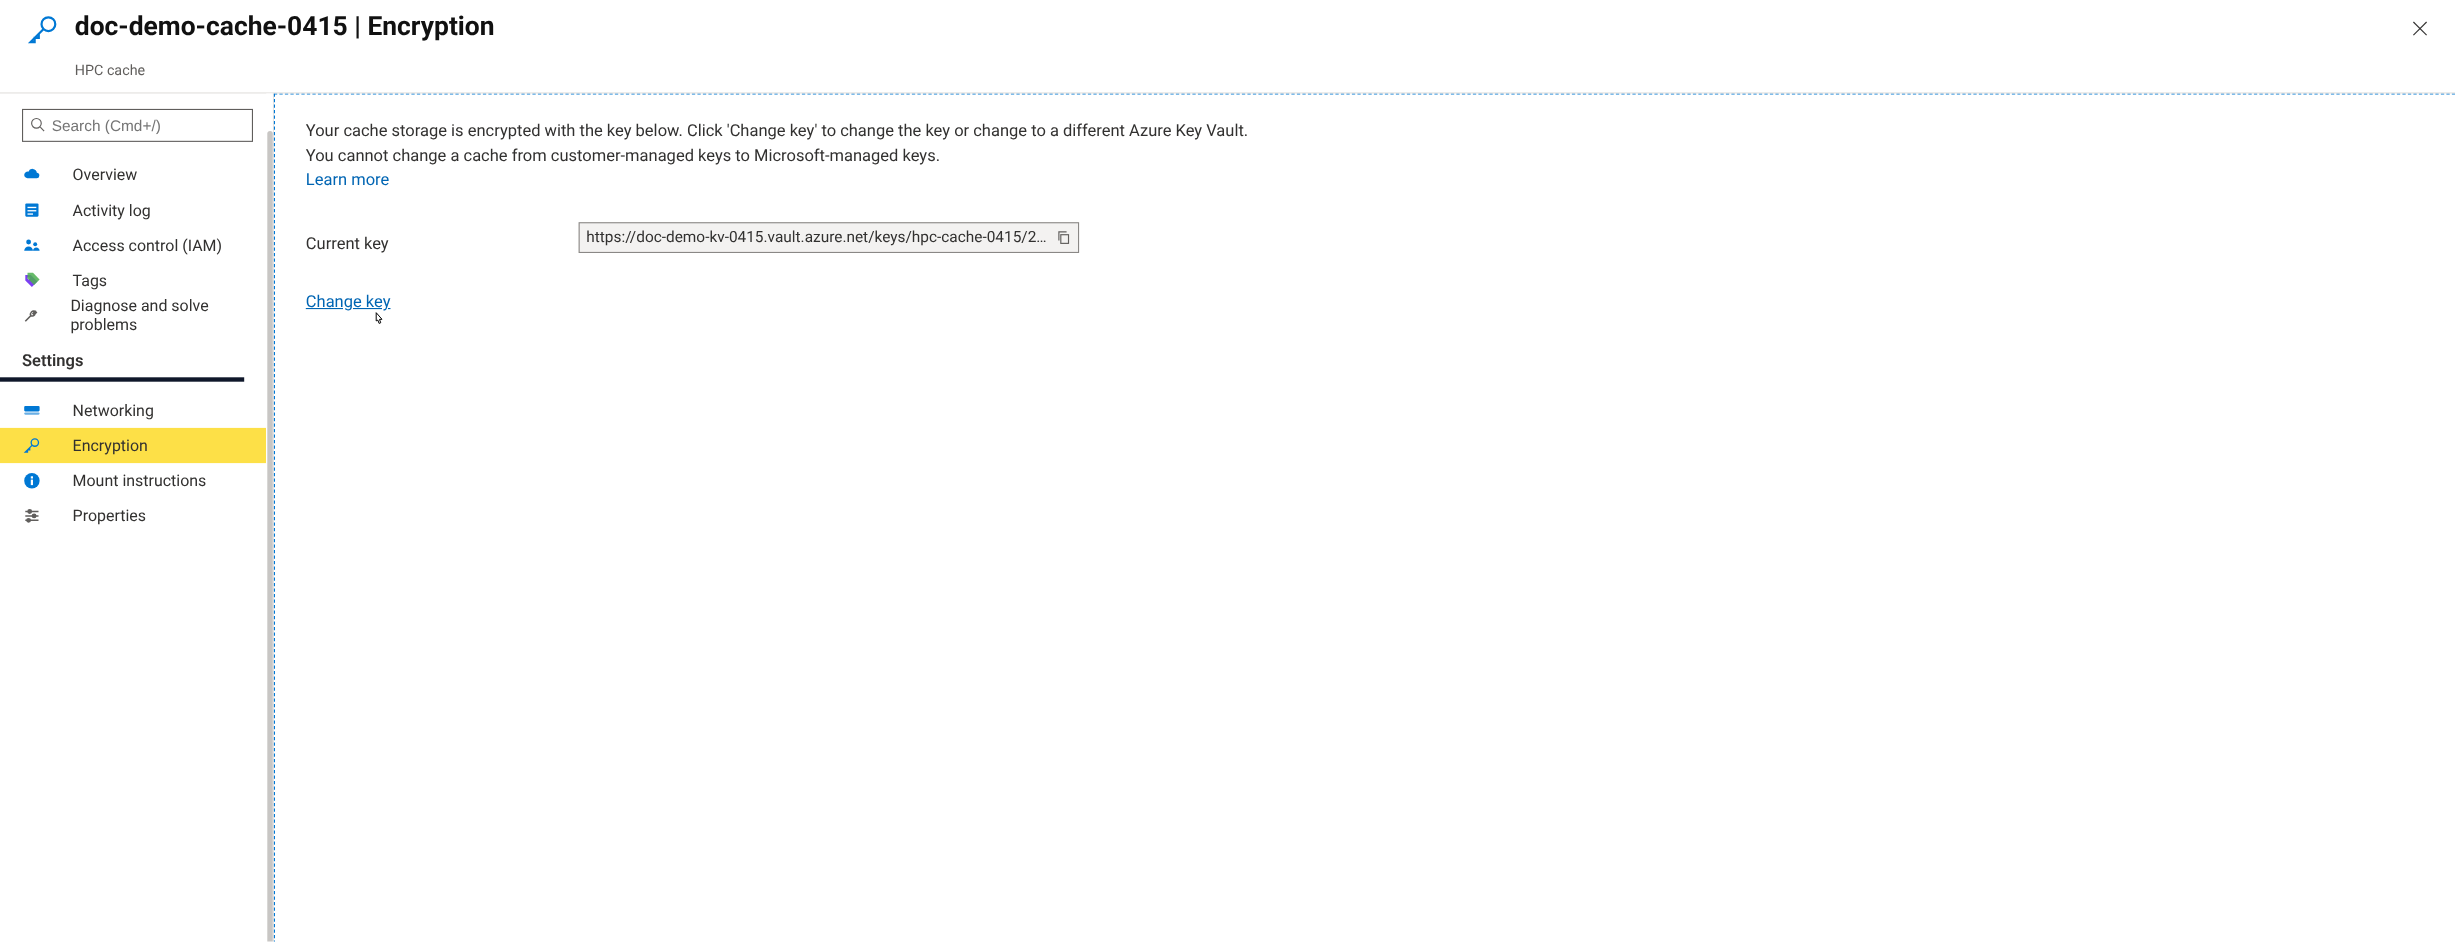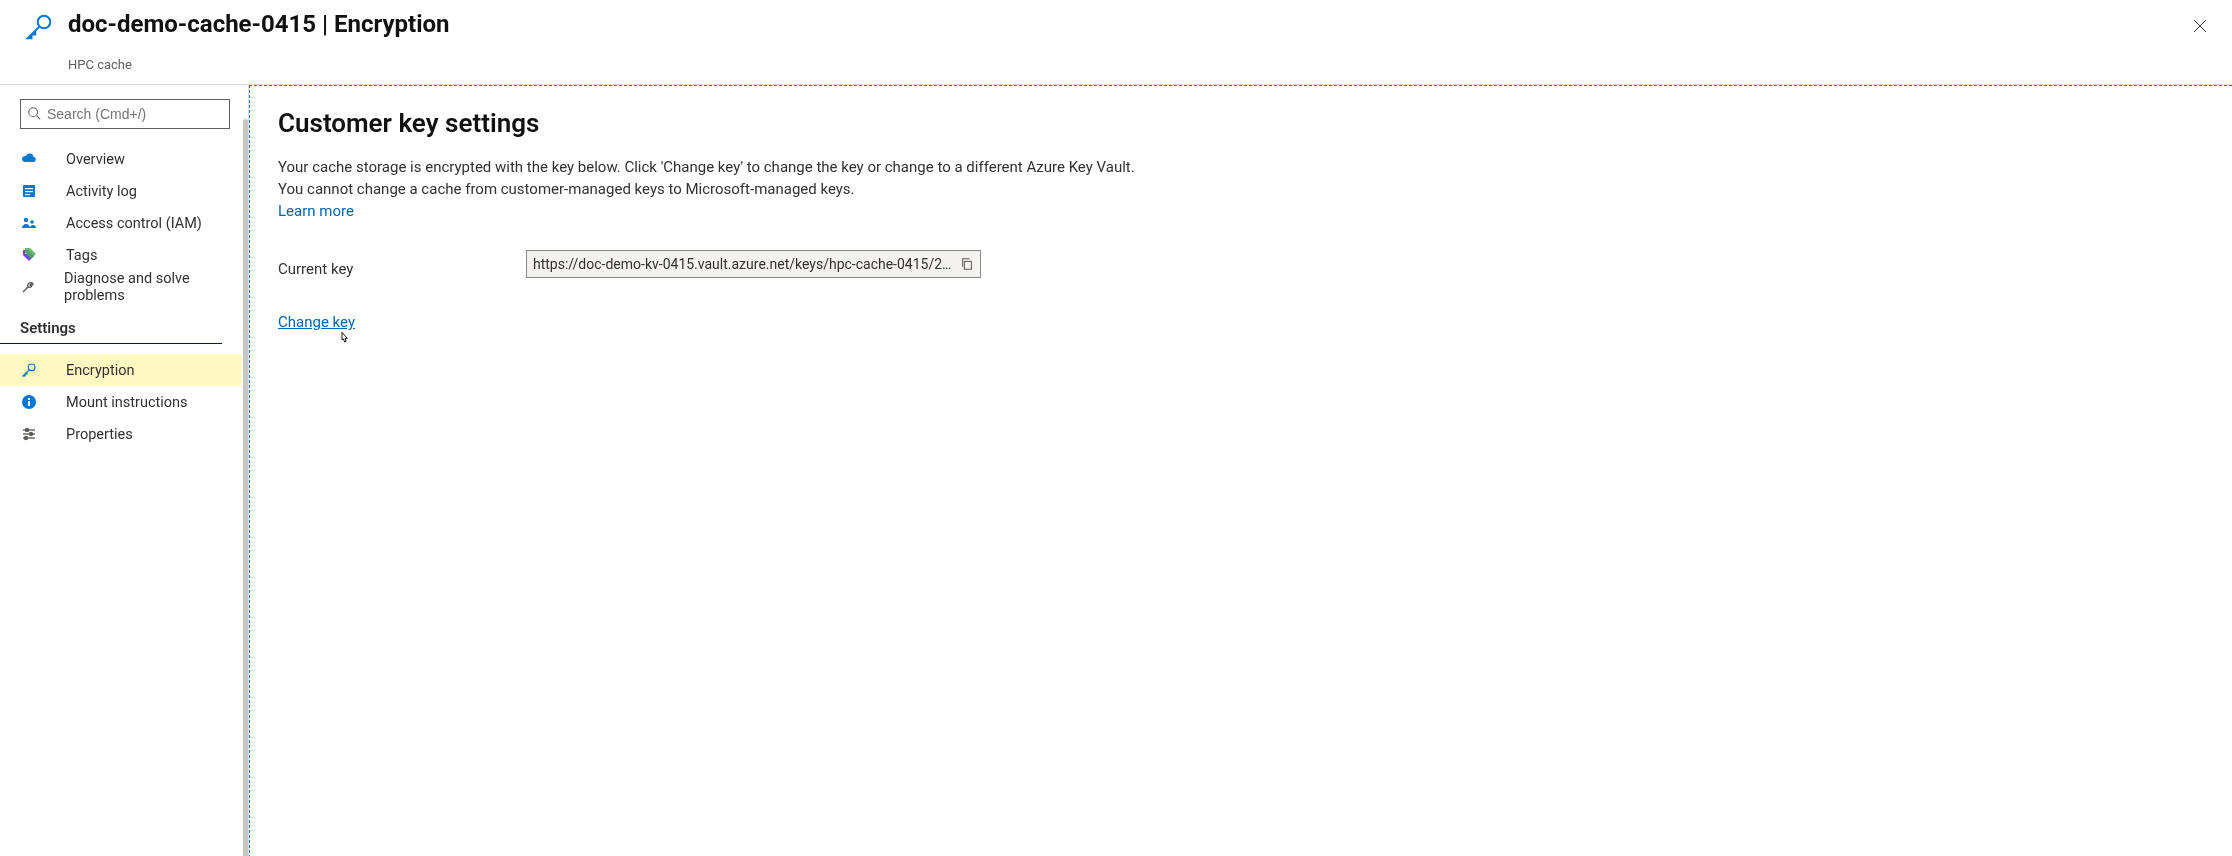--- a/index.html
+++ b/index.html
@@ -72,27 +72,27 @@
   .nav-section { margin-top: 10px; }
   .nav-item {
     display:flex; align-items:center;
     height: 32px;
     padding: 0 12px 0 20px;
     font-size: 14.5px;
     color:#323130;
     cursor:pointer;
     gap: 28px;
   }
-  .nav-item.selected { background:#fef9c3; }
+  .nav-item.selected { background:#fde047; }
   .nav-item .nav-icon { width:18px; display:flex; justify-content:center; }
 
   .nav-group-title {
     font-size: 15px; font-weight:600;
     padding: 16px 20px 6px 20px;
-    border-bottom: 1px solid #0f172a;
+    border-bottom: 4px solid #0f172a;
     margin: 0 20px 6px 0;
   }
 
   .resize-handle {
     width: 6px;
     background: #ffffff;
     position:relative;
     cursor: col-resize;
   }
   .resize-handle .track {
@@ -252,20 +252,29 @@
                 <path d="M12 4a3 3 0 0 1-4 4L3 13l0 0 5-5a3 3 0 0 1 4-4l-2 2 1 1 2-2z"></path>
               </svg>
           </span>
           <span>Diagnose and solve problems</span>
         </div>
       </div>
 
       <div class="nav-group-title">Settings</div>
 
       <div class="nav-section">
+        <div class="nav-item">
+          <span class="nav-icon">
+            <svg width="16" height="16" viewBox="0 0 16 16" fill="#0078d4">
+                <rect x="1" y="4" width="14" height="5" rx="1"></rect>
+                <rect x="1" y="10" width="14" height="2" rx="1" fill="#69afe5"></rect>
+              </svg>
+          </span>
+          <span>Networking</span>
+        </div>
         <div class="nav-item selected">
           <span class="nav-icon">
             <svg width="16" height="16" viewBox="0 0 24 24" fill="none" stroke="#0078d4" stroke-width="1.8">
                 <circle cx="16" cy="8" r="5"></circle>
                 <path d="M12.5 11.5 L3 21 h3 v-3 h3 v-3"></path>
               </svg>
           </span>
           <span>Encryption</span>
         </div>
         <div class="nav-item">
@@ -297,21 +306,20 @@
     <div class="resize-handle">
       <div class="track"></div>
     </div>
   </div>
 
   <div class="main">
 
 
     <div class="dashed-frame">
 
-      <h1 class="section-title">Customer key settings</h1>
 
       <div class="desc">
         <span>Your cache storage is encrypted with the key below. Click 'Change key' to change the key or change to a different Azure Key Vault.</span><br>
         <span>You cannot change a cache from customer-managed keys to Microsoft-managed keys.</span><br>
         <a class="link">Learn more</a>
       </div>
 
       <div class="kv-row">
         <div class="kv-label">Current key</div>
         <div class="kv-value">

